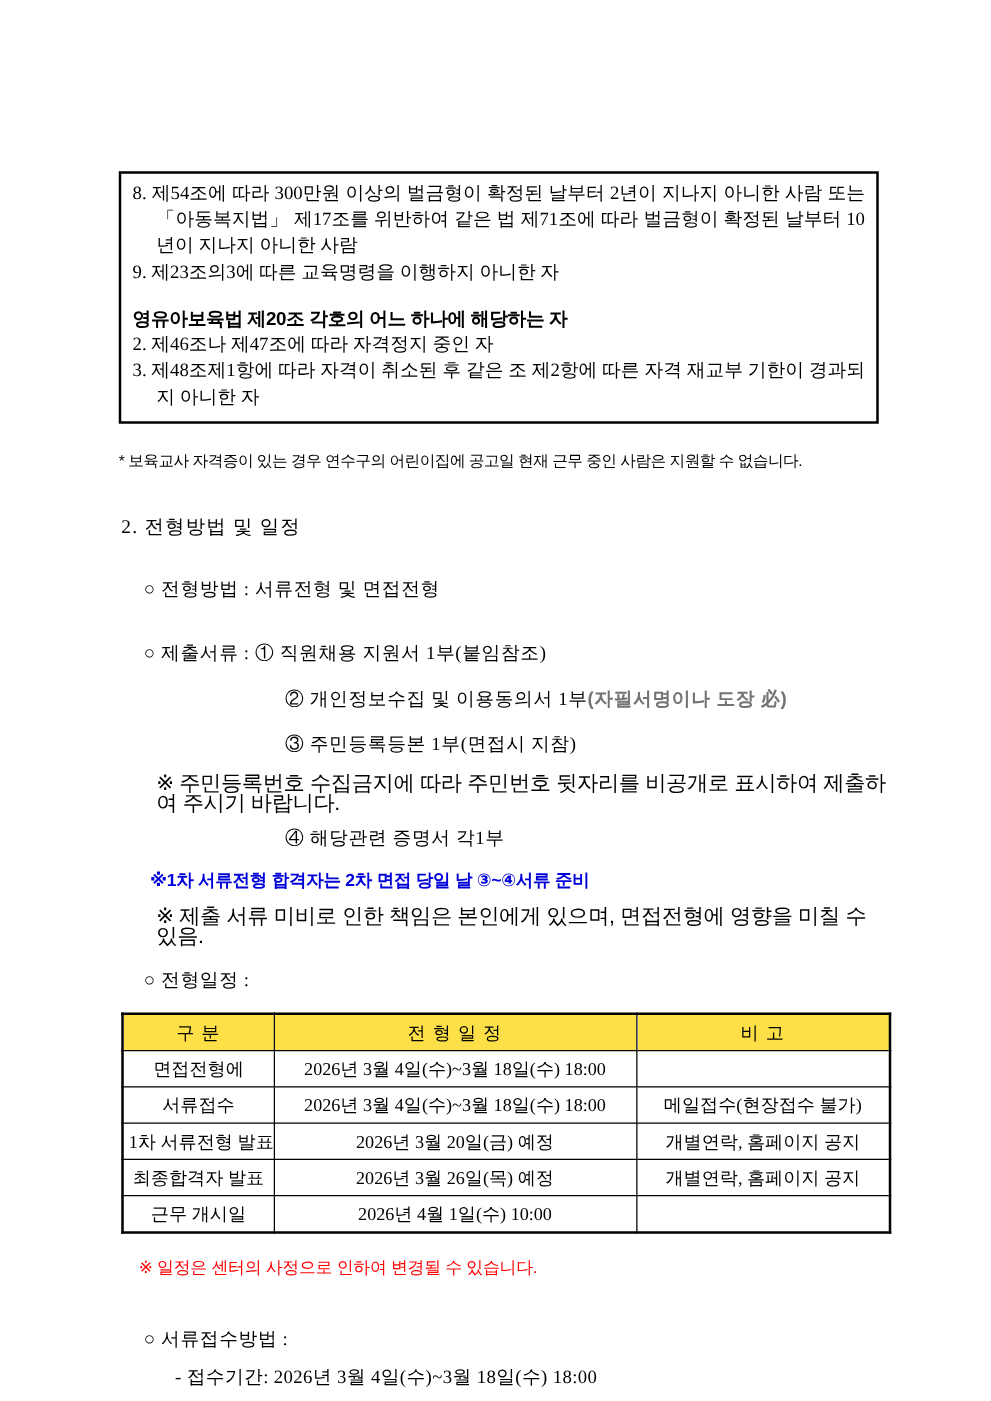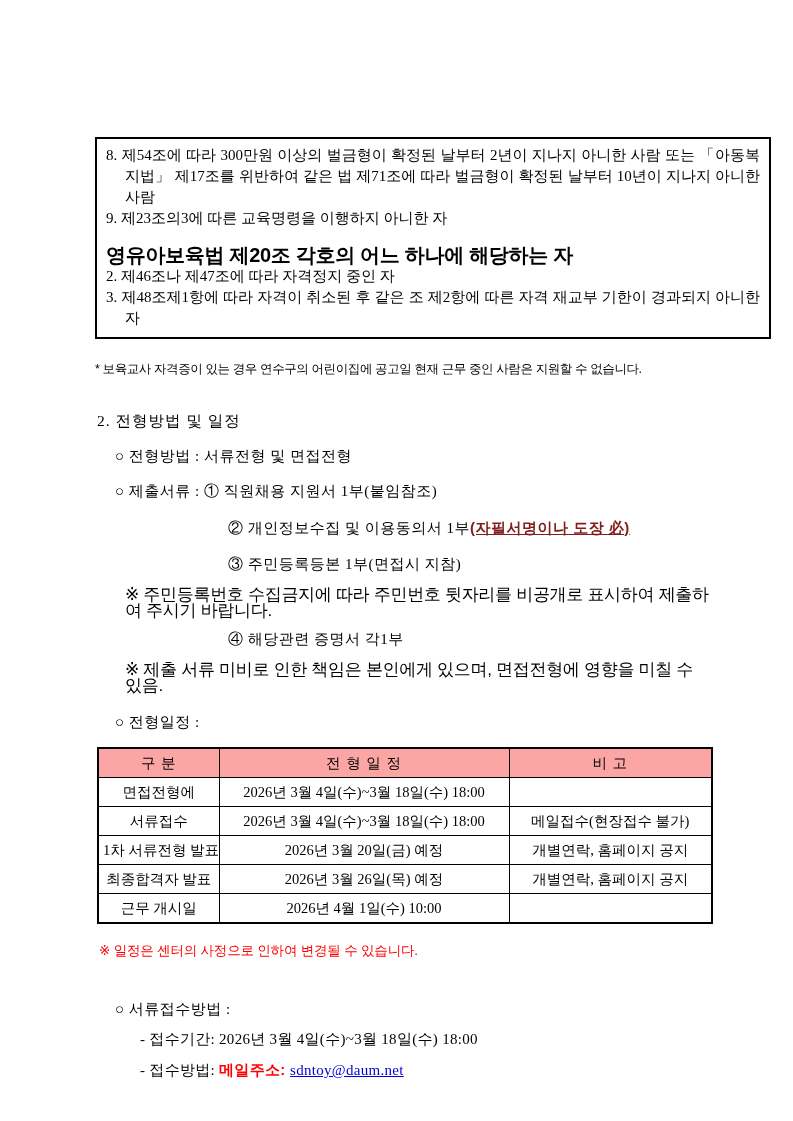--- a/index.html
+++ b/index.html
@@ -6,39 +6,39 @@
   body{
     width:793px;height:1121px;position:relative;
     font-family:"Liberation Serif","DejaVu Serif",serif;
     color:#000;font-size:15px;
     -webkit-font-smoothing:antialiased;
   }
   .content{position:absolute;left:95px;top:137px;width:616px;}
 
   
   .law-box{
-    border:2px solid #000;width:676px;box-sizing:border-box;
+    border:2px solid #000;width:608px;box-sizing:border-box;
     padding:6px 9px 8px 9px;line-height:21px;text-align:justify;
   }
   .law-box p{margin:0;padding-left:19px;text-indent:-19px;}
   .law-box .gap{height:16px;}
   .law-box .box-heading{
     font-weight:bold;padding-left:0;text-indent:0;
     font-family:"Liberation Sans","DejaVu Sans",sans-serif;
-    font-size:20px;letter-spacing:-0.3px;
+    font-size:15px;letter-spacing:-0.3px;
   }
 
   .footnote{
     margin:22px 0 0 0;font-size:12.5px;line-height:16px;
     font-family:"Liberation Sans","DejaVu Sans",sans-serif;letter-spacing:-0.4px;
   }
 
   .section-title{margin:34px 0 0 2px;font-size:15.5px;letter-spacing:1px;}
 
-  .line{margin:14px 0 0 20px;line-height:21px;letter-spacing:0.5px;}
+  .line{margin:30px 0 0 20px;line-height:21px;letter-spacing:0.5px;}
   .doc-item{margin:15px 0 0 133px;line-height:21px;letter-spacing:0.5px;}
   .small-note{
     margin:12px 0 0 30px;font-size:17px;line-height:16px;
     font-family:"Liberation Sans","DejaVu Sans",sans-serif;letter-spacing:-0.3px;
   }
   .item4{margin:10px 0 0 133px;line-height:21px;letter-spacing:0.5px;}
   .blue-note{
     margin:13px 0 0 25px;font-weight:bold;font-size:14px;line-height:18px;
     font-family:"Liberation Sans","DejaVu Sans",sans-serif;letter-spacing:-0.2px;
   }
@@ -49,21 +49,21 @@
     border-collapse:collapse;margin:14px 0 0 2px;width:614px;
     font-size:14.5px;table-layout:fixed;
   }
   table.schedule th,table.schedule td{
     border:1px solid #000;text-align:center;vertical-align:middle;
     padding:0 4px;height:28px;overflow:hidden;white-space:nowrap;
   }
   table.schedule{border:2px solid #000;}
   table.schedule thead th{font-weight:normal;letter-spacing:1px;}
   .red-note{
-    margin:18px 0 0 4px;font-size:13.5px;line-height:17px;
+    margin:18px 0 0 16px;font-size:13.5px;line-height:17px;
     font-family:"Liberation Sans","DejaVu Sans",sans-serif;letter-spacing:-0.2px;
   }
   .receipt-title{margin:32px 0 0 20px;line-height:21px;letter-spacing:0.5px;}
   .dash-line{margin:9px 0 0 45px;line-height:21px;letter-spacing:0.3px;}
   a.email-link{text-decoration:underline;}
 </style>
 </head>
 <body>
 
 <div class="content">
@@ -78,41 +78,42 @@
   </div>
 
   <p class="footnote">* 보육교사 자격증이 있는 경우 연수구의 어린이집에 공고일 현재 근무 중인 사람은 지원할 수 없습니다.</p>
 
   <p class="section-title">2. 전형방법 및 일정</p>
 
   <p class="line">○ 전형방법 : 서류전형 및 면접전형</p>
 
   <p class="line">○ 제출서류 : ① 직원채용 지원서 1부(붙임참조)</p>
 
-  <p class="doc-item"><span>② 개인정보수집 및 이용동의서 1부</span><span class="red-strong" style="color:#7f1d1d;text-decoration:underline;">(자필서명이나 도장 必)</span></p>
+  <p class="doc-item"><span>② 개인정보수집 및 이용동의서 1부</span><span class="red-strong" style="color:#737373;">(자필서명이나 도장 必)</span></p>
 
   <p class="doc-item">③ 주민등록등본 1부(면접시 지참)</p>
 
   <p class="small-note">※ 주민등록번호 수집금지에 따라 주민번호 뒷자리를 비공개로 표시하여 제출하여 주시기 바랍니다.</p>
 
   <p class="item4">④ 해당관련 증명서 각1부</p>
 
+  <p class="blue-note" style="color:#0000d8;">※1차 서류전형 합격자는 2차 면접 당일 날 ③~④서류 준비</p>
 
   <p class="small-note">※ 제출 서류 미비로 인한 책임은 본인에게 있으며, 면접전형에 영향을 미칠 수 있음.</p>
 
   <p class="line" style="margin-top:18px;">○ 전형일정 :</p>
 
   <table class="schedule">
     <colgroup>
       <col style="width:121px">
         <col style="width:290px">
         <col style="width:203px">
     </colgroup>
     <thead>
-      <tr style="background:#fca5a5;">
+      <tr style="background:#fde047;">
         <th>구 분</th>
         <th>전 형 일 정</th>
         <th>비 고</th>
       </tr>
     </thead>
     <tbody>
       <tr>
         <td>면접전형에</td>
         <td>2026년 3월 4일(수)~3월 18일(수) 18:00</td>
         <td></td>

